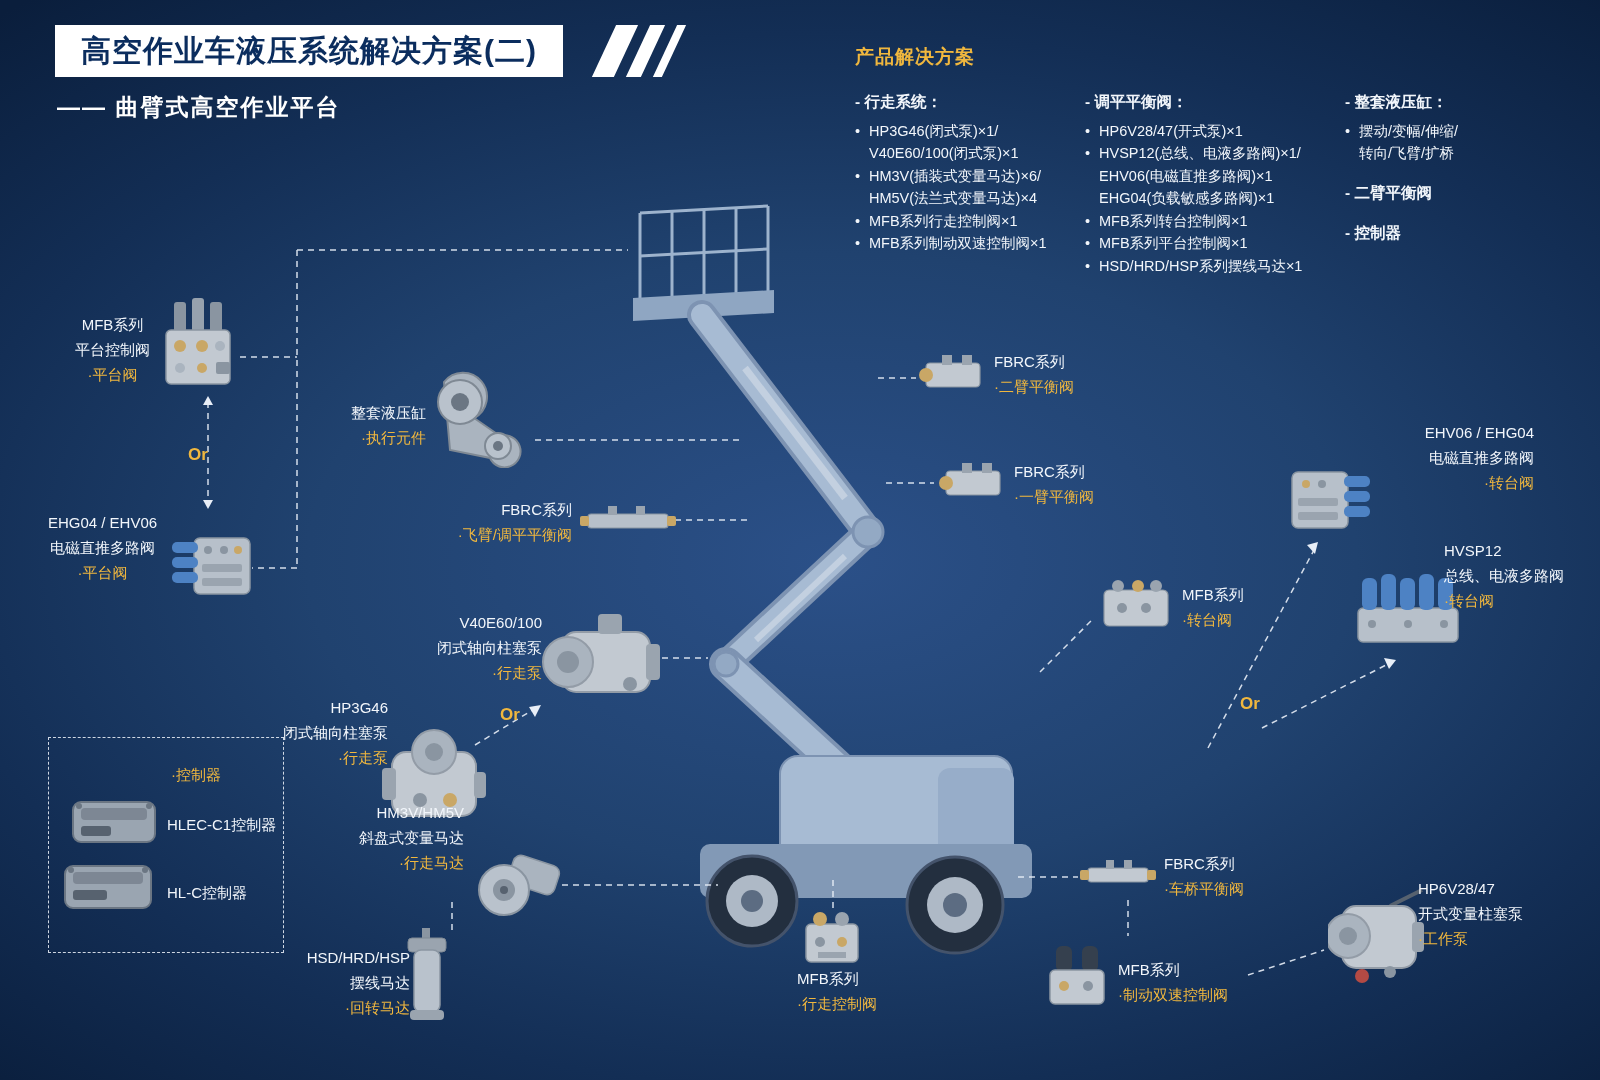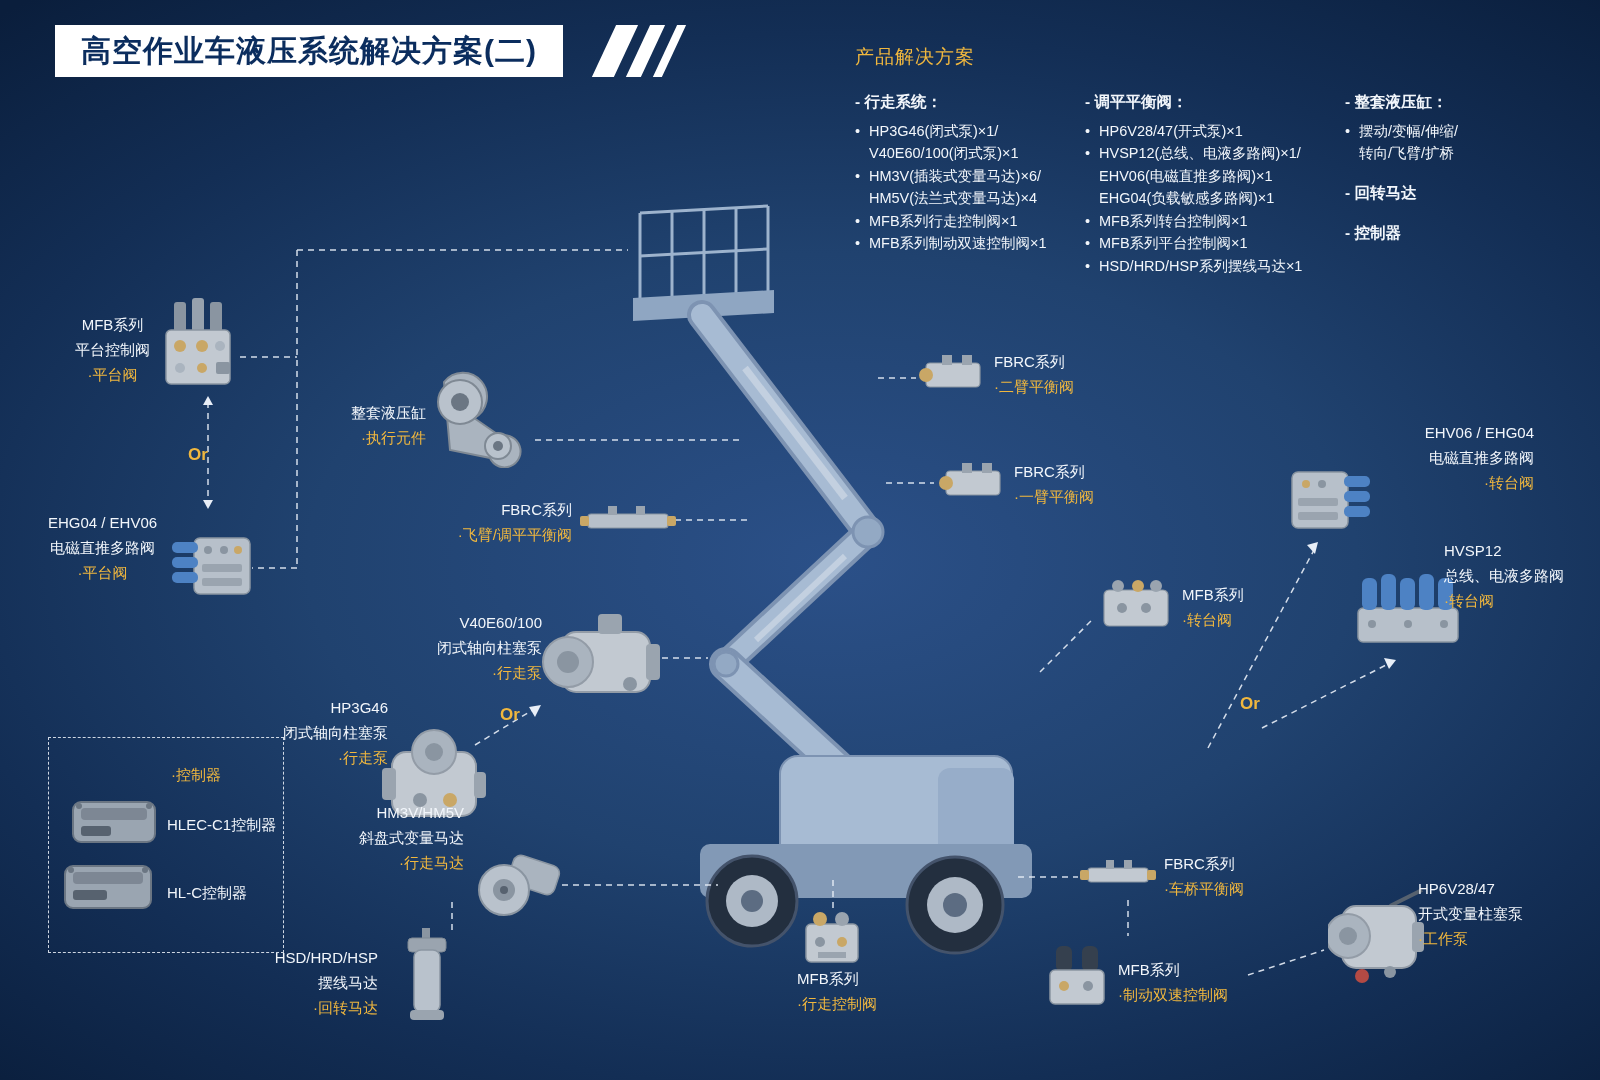--- a/index.html
+++ b/index.html
@@ -6,21 +6,21 @@
   html,body{margin:0;padding:0;background:#07152b;}
   .page{
     position:relative;width:1600px;height:1080px;overflow:hidden;
     font-family:"Liberation Sans","DejaVu Sans",sans-serif;
     background:radial-gradient(ellipse 78% 68% at 52% 52%, #2b5088 0%, #20426f 42%, #132e55 72%, #0a1e3c 100%);
   }
   .banner{position:absolute;left:55px;top:25px;height:52px;background:#ffffff;display:flex;align-items:center;padding:0 26px;z-index:5;}
   .banner-title{font-size:30px;font-weight:bold;color:var(--navy);letter-spacing:1px;white-space:nowrap;}
   .stripe{position:absolute;top:25px;height:52px;background:#ffffff;transform:skewX(-25deg);z-index:5;}
   .subtitle{position:absolute;left:57px;top:92px;color:#ffffff;font-size:23px;font-weight:bold;letter-spacing:2px;z-index:5;white-space:nowrap;}
-  .sol-title{position:absolute;left:855px;top:44px;color:var(--accent);font-size:19px;font-weight:normal;letter-spacing:1px;z-index:5;}
+  .sol-title{position:absolute;left:855px;top:44px;color:var(--accent);font-size:19px;font-weight:bold;letter-spacing:1px;z-index:5;}
   .sol-col{position:absolute;color:#f2f6fb;font-size:14.5px;line-height:1.55;z-index:5;}
   .sol-head{font-weight:bold;font-size:15.5px;margin-bottom:6px;white-space:nowrap;}
   .sol-head.mt{margin-top:16px;}
   .srow{display:flex;white-space:nowrap;}
   .srow .b{width:14px;flex:none;}
   .lbl{position:absolute;color:#f2f6fb;font-size:15px;line-height:25px;z-index:4;white-space:nowrap;}
   .lbl.center{text-align:center;}
   .lbl.right{text-align:right;}
   .hl{color:var(--accent);}
   .or{position:absolute;color:var(--accent);font-size:17px;font-weight:bold;z-index:4;}
@@ -94,20 +94,21 @@
       <path d="M1396,660 l-12,-2 5,11 z"></path>
     </g>
   </svg>
 
   <div class="banner">
     <span class="banner-title">高空作业车液压系统解决方案(二)</span>
   </div>
   <div class="stripe" style="left:604px;width:22px;"></div>
   <div class="stripe" style="left:638px;width:15px;"></div>
   <div class="stripe" style="left:665px;width:9px;"></div>
+  <div class="subtitle">—— 曲臂式高空作业平台</div>
 
   <div class="sol-title">产品解决方案</div>
 
   <div class="sol-col" style="left:855px;top:90px;width:228px;">
     <div class="sol-head">- 行走系统：</div>
     <div class="srow">
         <span class="b">•</span>
         <span>HP3G46(闭式泵)×1/</span>
       </div>
     <div class="srow">
@@ -167,21 +168,21 @@
   <div class="sol-col" style="left:1345px;top:90px;width:215px;">
     <div class="sol-head">- 整套液压缸：</div>
     <div class="srow">
         <span class="b">•</span>
         <span>摆动/变幅/伸缩/</span>
       </div>
     <div class="srow">
         <span class="b"></span>
         <span>转向/飞臂/扩桥</span>
       </div>
-    <div class="sol-head mt">- 回转马达</div>
+    <div class="sol-head mt">- 二臂平衡阀</div>
     <div class="sol-head mt">- 控制器</div>
   </div>
 
   <div class="comp" style="left:158px;top:296px;">
     <svg width="80" height="95">
       <rect x="16" y="6" width="12" height="30" rx="3" fill="#8a95a1"></rect>
         <rect x="34" y="2" width="12" height="34" rx="3" fill="#97a2ae"></rect>
         <rect x="52" y="6" width="12" height="30" rx="3" fill="#8a95a1"></rect>
       <rect x="8" y="34" width="64" height="54" rx="5" fill="#c2c9d1" stroke="#8a95a1" stroke-width="1.5"></rect>
       <circle cx="22" cy="50" r="6" fill="#c9a766"></circle>
@@ -403,21 +404,21 @@
     <div>HP3G46</div>
     <div>闭式轴向柱塞泵</div>
     <div class="hl">·行走泵</div>
   </div>
   <div class="or" style="left:500px;top:705px;">Or</div>
   <div class="lbl right" style="left:352px;top:800px;width:112px;">
     <div>HM3V/HM5V</div>
     <div>斜盘式变量马达</div>
     <div class="hl">·行走马达</div>
   </div>
-  <div class="lbl right" style="left:266px;top:945px;width:112px;">
+  <div class="lbl right" style="left:298px;top:945px;width:112px;">
     <div>HSD/HRD/HSP</div>
     <div>摆线马达</div>
     <div class="hl">·回转马达</div>
   </div>
   <div class="lbl" style="left:797px;top:966px;width:140px;">
     <div>MFB系列</div>
     <div class="hl">·行走控制阀</div>
   </div>
   <div class="lbl" style="left:994px;top:349px;width:130px;">
     <div>FBRC系列</div>

